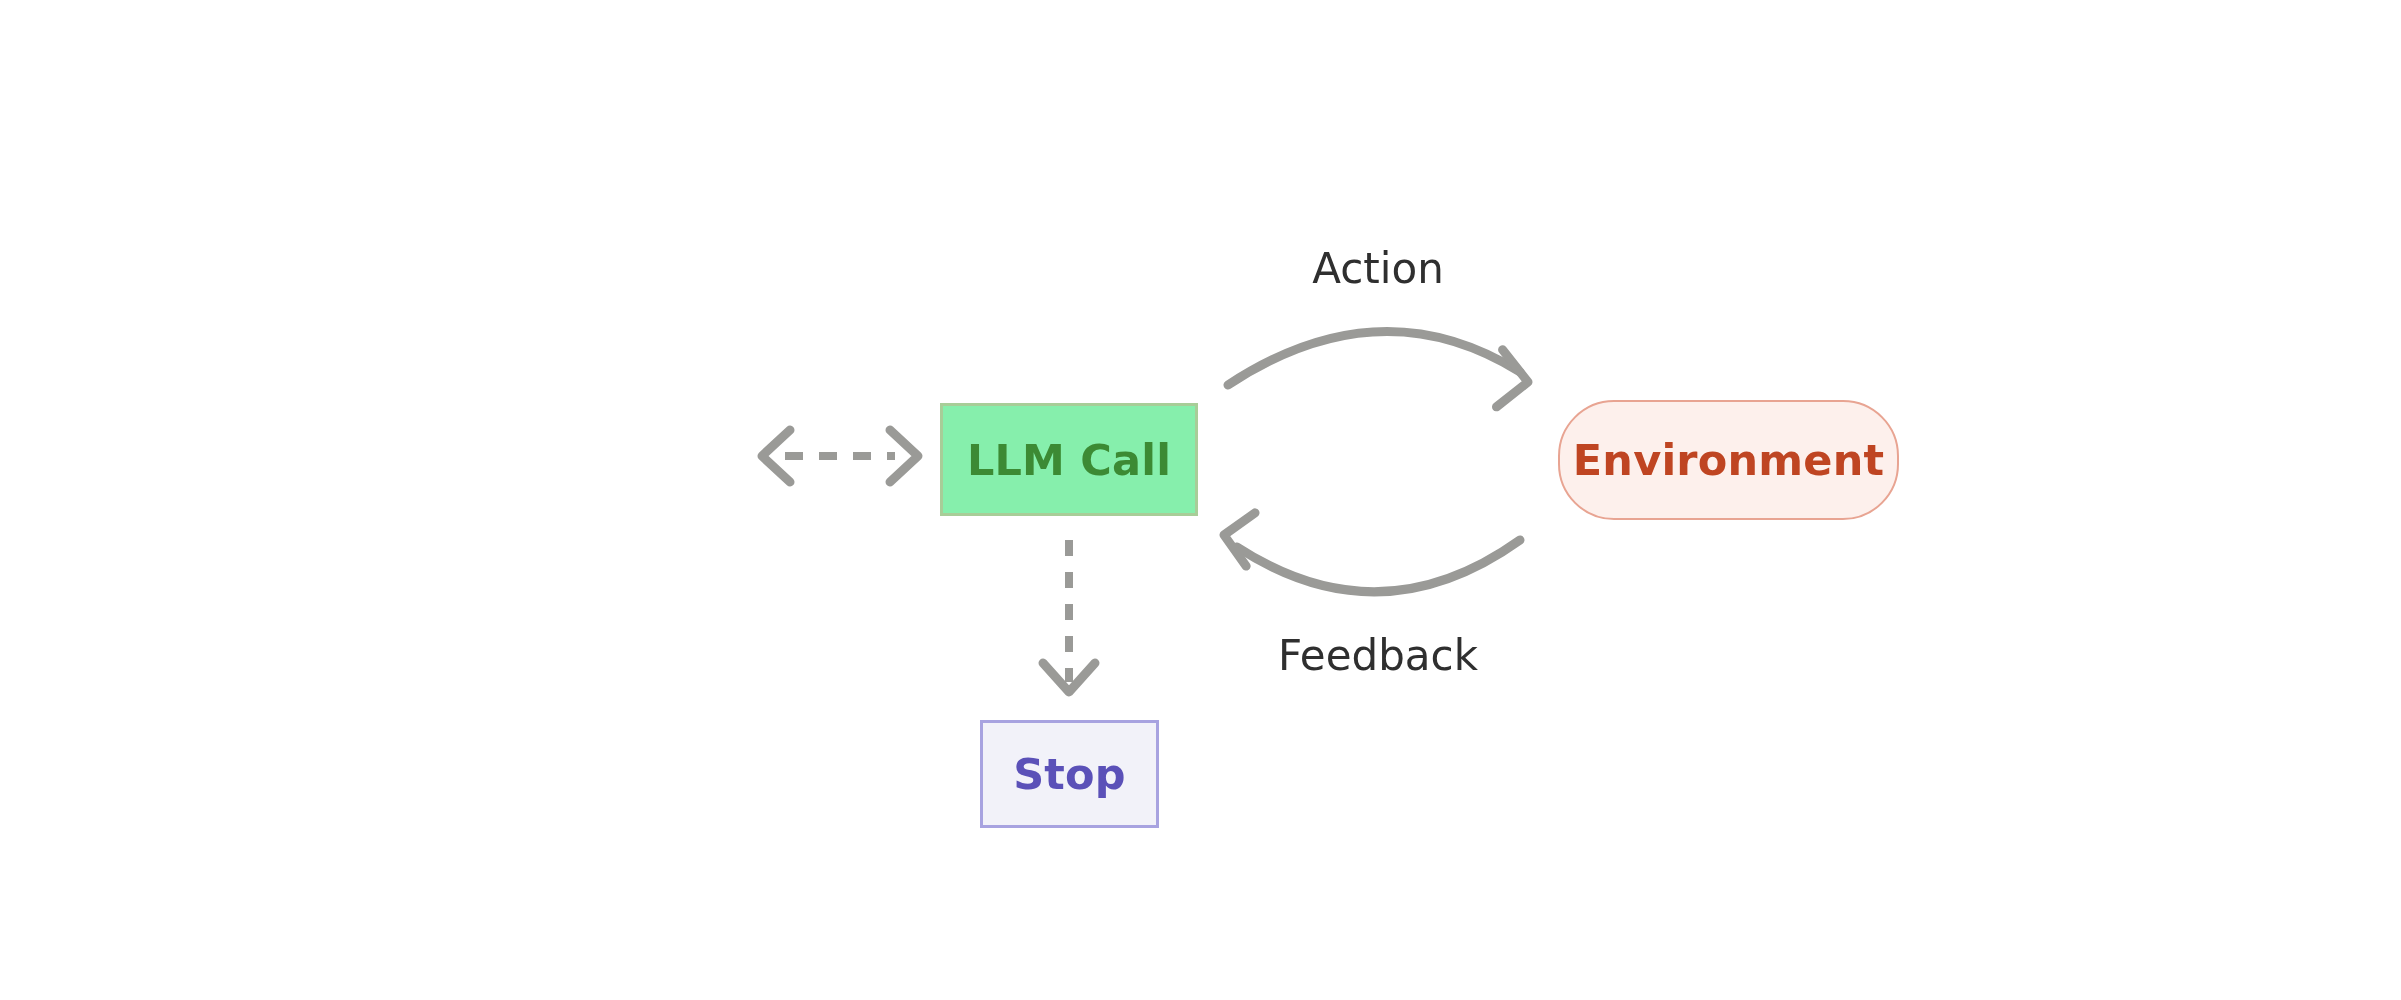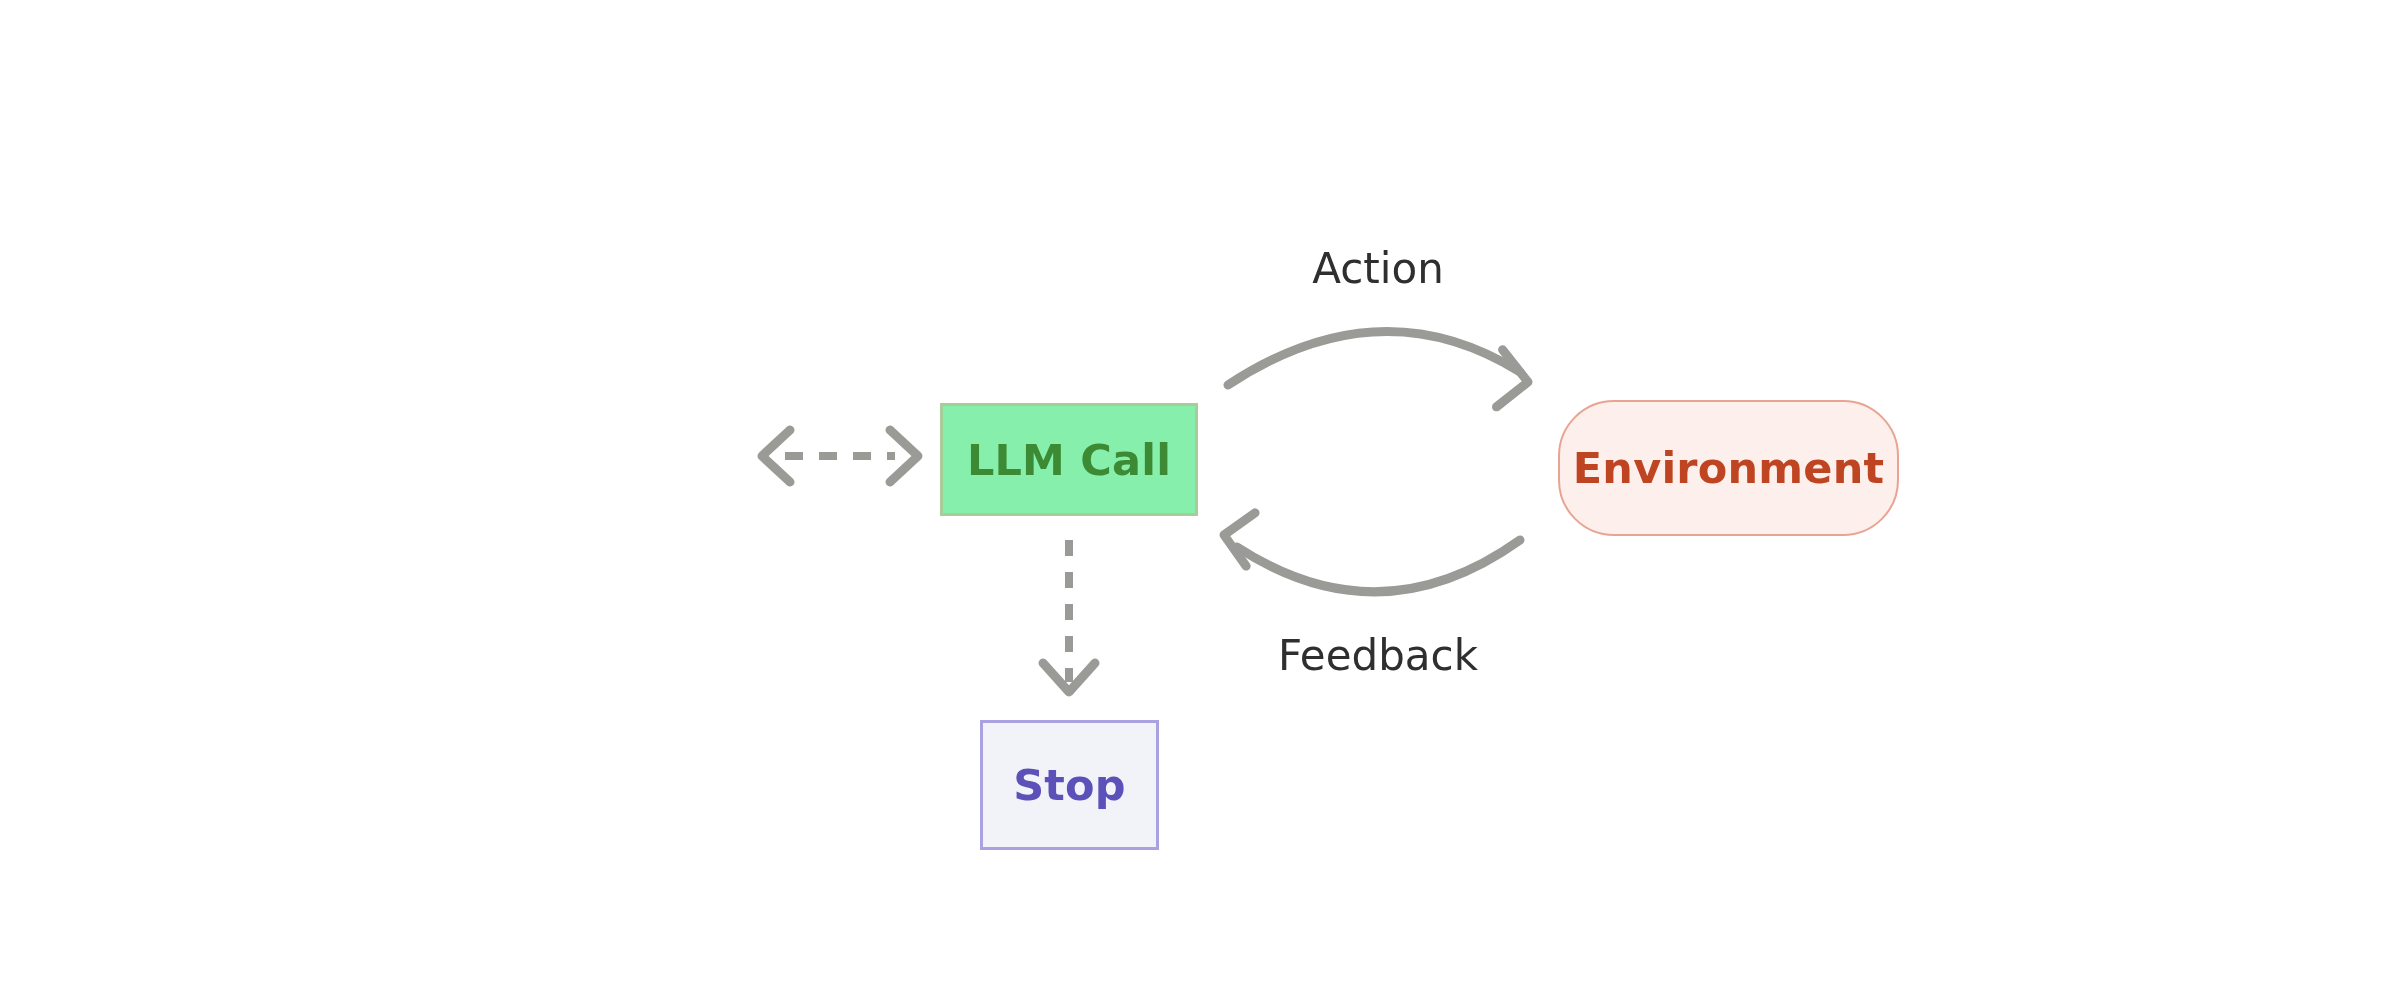--- a/index.html
+++ b/index.html
@@ -49,33 +49,33 @@
     background: #86efac;
     border: 3px solid #a8cd98;
     color: #3c8a34;
     font-size: 43px;
   }
   
   #node-environment {
     left: 1558px;
     top: 400px;
     width: 341px;
-    height: 136px;
+    height: 120px;
     border-radius: 56px;
     background: #fdf0ec;
     border: 2px solid #e8a492;
     color: #bf4522;
     font-size: 43px;
   }
   
   #node-stop {
     left: 980px;
     top: 720px;
     width: 179px;
-    height: 130px;
+    height: 108px;
     background: #f2f2f9;
     border: 3px solid #a8a3e0;
     color: #5b51b8;
     font-size: 43px;
   }
   
   #edges {
     position: absolute;
     left: 0;
     top: 0;

